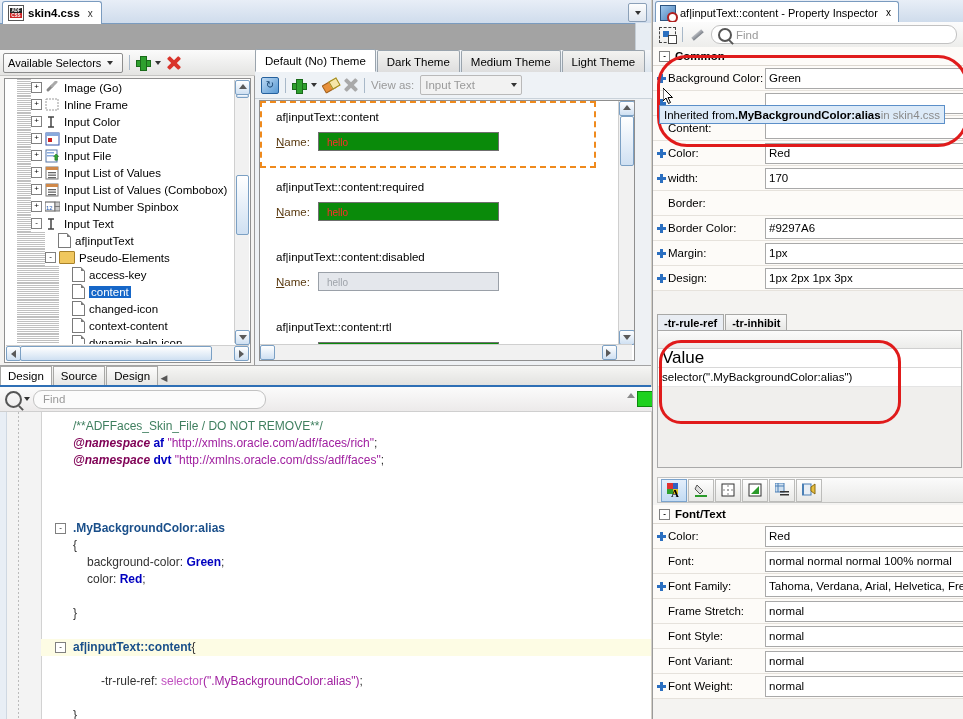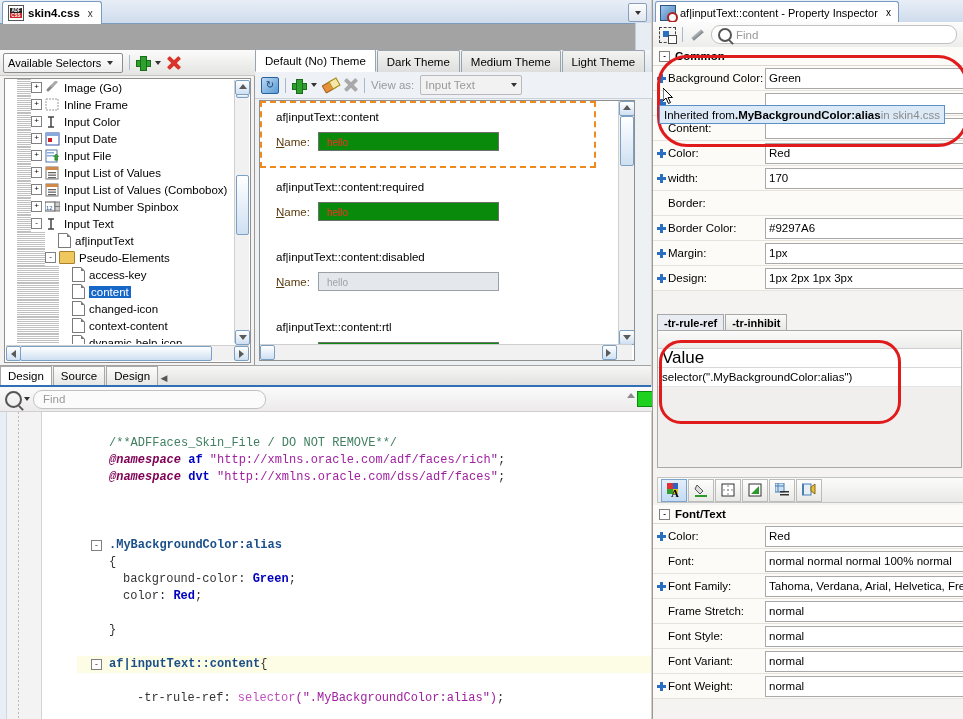--- a/index.html
+++ b/index.html
@@ -144,22 +144,22 @@
   .mag:after{content:"";position:absolute;right:-4px;bottom:-3px;width:6px;height:2px;background:#555;transform:rotate(45deg);}
   #find-input{height:17px;width:222px;background:#fbfbfb;border:1px solid #c2c2c2;border-radius:9px;
      display:flex;align-items:center;padding-left:9px;color:#9a9a9a;font-size:11.5px;}
   #find-green{position:absolute;right:3px;top:4px;width:14px;height:14px;background:#1ed11e;border:1px solid #0c8a0c;}
   #find-vthumb{position:absolute;right:20px;top:3px;width:10px;height:16px;}
 
   
   #code-area{position:absolute;left:0;top:412px;width:651px;height:307px;background:#fff;overflow:hidden;}
   #gutter{position:absolute;left:0;top:0;width:41px;height:307px;background:#f3f3f3;border-right:1px solid #d2d2d2;}
   #code-text{position:absolute;left:41px;top:0;right:0;bottom:0;
-     font-family:Liberation Mono, monospace;font-size:12px;line-height:17px;
-     padding-top:23px;white-space:pre;margin-left:36px;}
+     font-family:Liberation Sans, sans-serif;font-size:12px;line-height:17px;
+     padding-top:6px;white-space:pre;}
   .cline{height:17px;position:relative;padding-left:32px;}
   .cline.hl{background:#fdfce4;}
   .fold{position:absolute;left:14px;top:3px;width:9px;height:9px;border:1px solid #808080;background:#fff;
      font-size:8px;line-height:7px;text-align:center;color:#000;}
   .guide{position:absolute;left:18px;top:412px;width:1px;height:307px;
      background-image:linear-gradient(to bottom,#bbb 2px,transparent 2px);background-size:1px 4px;}
   .c-comment{color:#3f7f5f;}
   .c-kw{color:#7f0055;font-weight:bold;font-style:italic;}
   .c-ns{color:#0000c0;font-weight:bold;}
   .c-str{color:#a020a0;}

